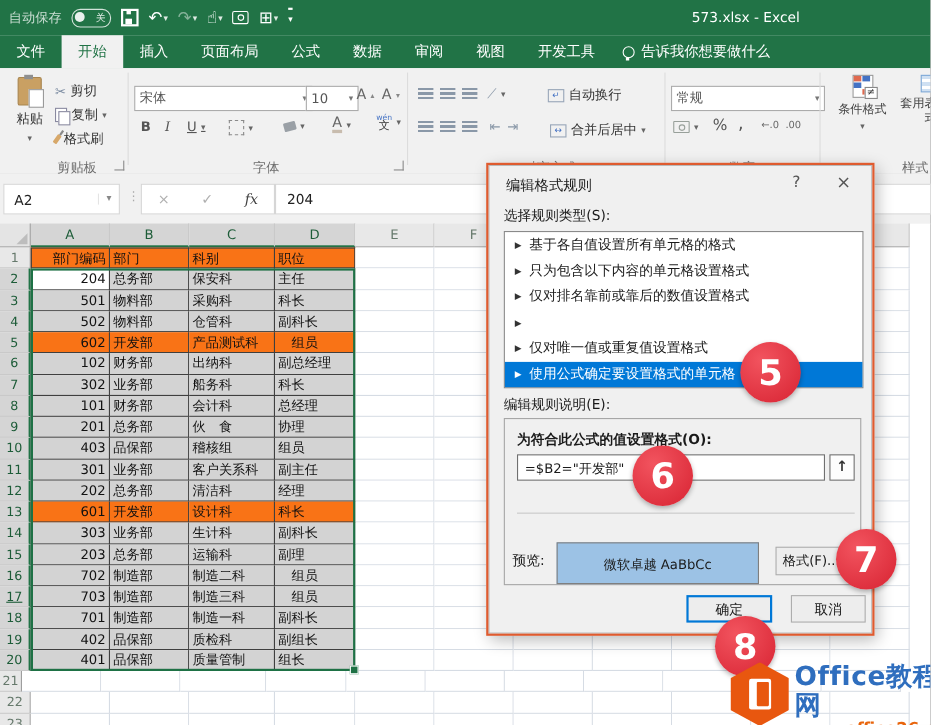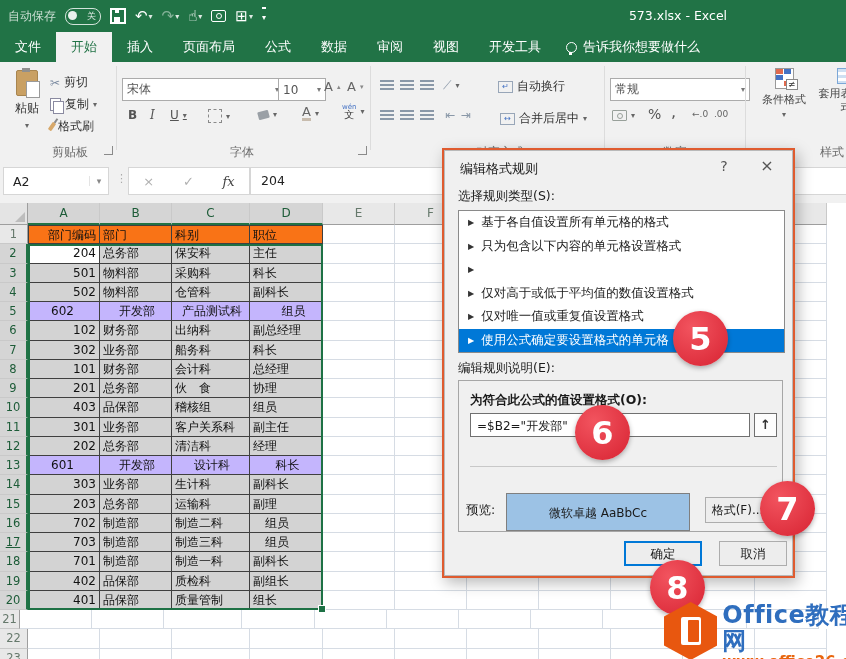--- a/index.html
+++ b/index.html
@@ -86,21 +86,21 @@
        text-align:center;font-size:11.5px;line-height:18px;color:#66796c;}
   .gut.sel{background:#d5d5d5;color:#1d5c38;border-right:2px solid #217346;}
   .cell{box-sizing:border-box;height:19.25px;background:#fff;border-right:1px solid #d6dce4;border-bottom:1px solid #d6dce4;
         font-size:12px;line-height:18px;color:#111;white-space:pre;overflow:hidden;}
   .cell.num{text-align:right;padding-right:3px;}
   .cell.txt{text-align:left;padding-left:3px;}
   .cell.tbl{border-right:1px solid #3f3f3f;border-bottom:1px solid #3f3f3f;}
   .cell.tbl.first{border-left:1px solid #3f3f3f;}
   .cell.row1{border-top:1px solid #3f3f3f;background:#f97316;}
   .cell.greyed{background:#d3d3d3;}
-  .cell.blue{background:#c4b5fd;text-align:center;}
+  .cell.blue{background:#f97316;}
   .cell.active{background:#ffffff;}
   .selbox{position:absolute;border:2px solid #1e7145;pointer-events:none;}
   .fillhandle{position:absolute;width:6px;height:6px;background:#1e7145;border:1px solid #fff;}
   
   .dialog{position:absolute;left:442px;top:148px;width:353px;height:430px;background:#f0f0f0;
           border:2px solid #df5b2f;box-shadow:0 0 0 1px #b9b9b9 inset,3px 5px 14px rgba(0,0,0,.28);z-index:10;box-sizing:border-box;}
   .dtitle{position:absolute;left:16px;top:10px;font-size:13px;color:#1a1a1a;}
   .dhelp{position:absolute;left:270px;top:8px;font-size:14px;color:#555;width:20px;text-align:center;}
   .dclose{position:absolute;left:312px;top:6px;font-size:16px;color:#555;width:22px;text-align:center;}
   .dlabel{position:absolute;left:14px;font-size:12.5px;color:#1a1a1a;}
@@ -711,24 +711,24 @@
         <div class="rule-item">
           <span class="arr">▶</span>
           <span>基于各自值设置所有单元格的格式</span>
         </div>
         <div class="rule-item">
           <span class="arr">▶</span>
           <span>只为包含以下内容的单元格设置格式</span>
         </div>
         <div class="rule-item">
           <span class="arr">▶</span>
+          <span>仅对排名靠前或靠后的数值设置格式</span>
         </div>
         <div class="rule-item">
           <span class="arr">▶</span>
-          <span>仅对高于或低于平均值的数值设置格式</span>
         </div>
         <div class="rule-item">
           <span class="arr">▶</span>
           <span>仅对唯一值或重复值设置格式</span>
         </div>
         <div class="rule-item selected">
           <span class="arr">▶</span>
           <span>使用公式确定要设置格式的单元格</span>
         </div>
       </div>

